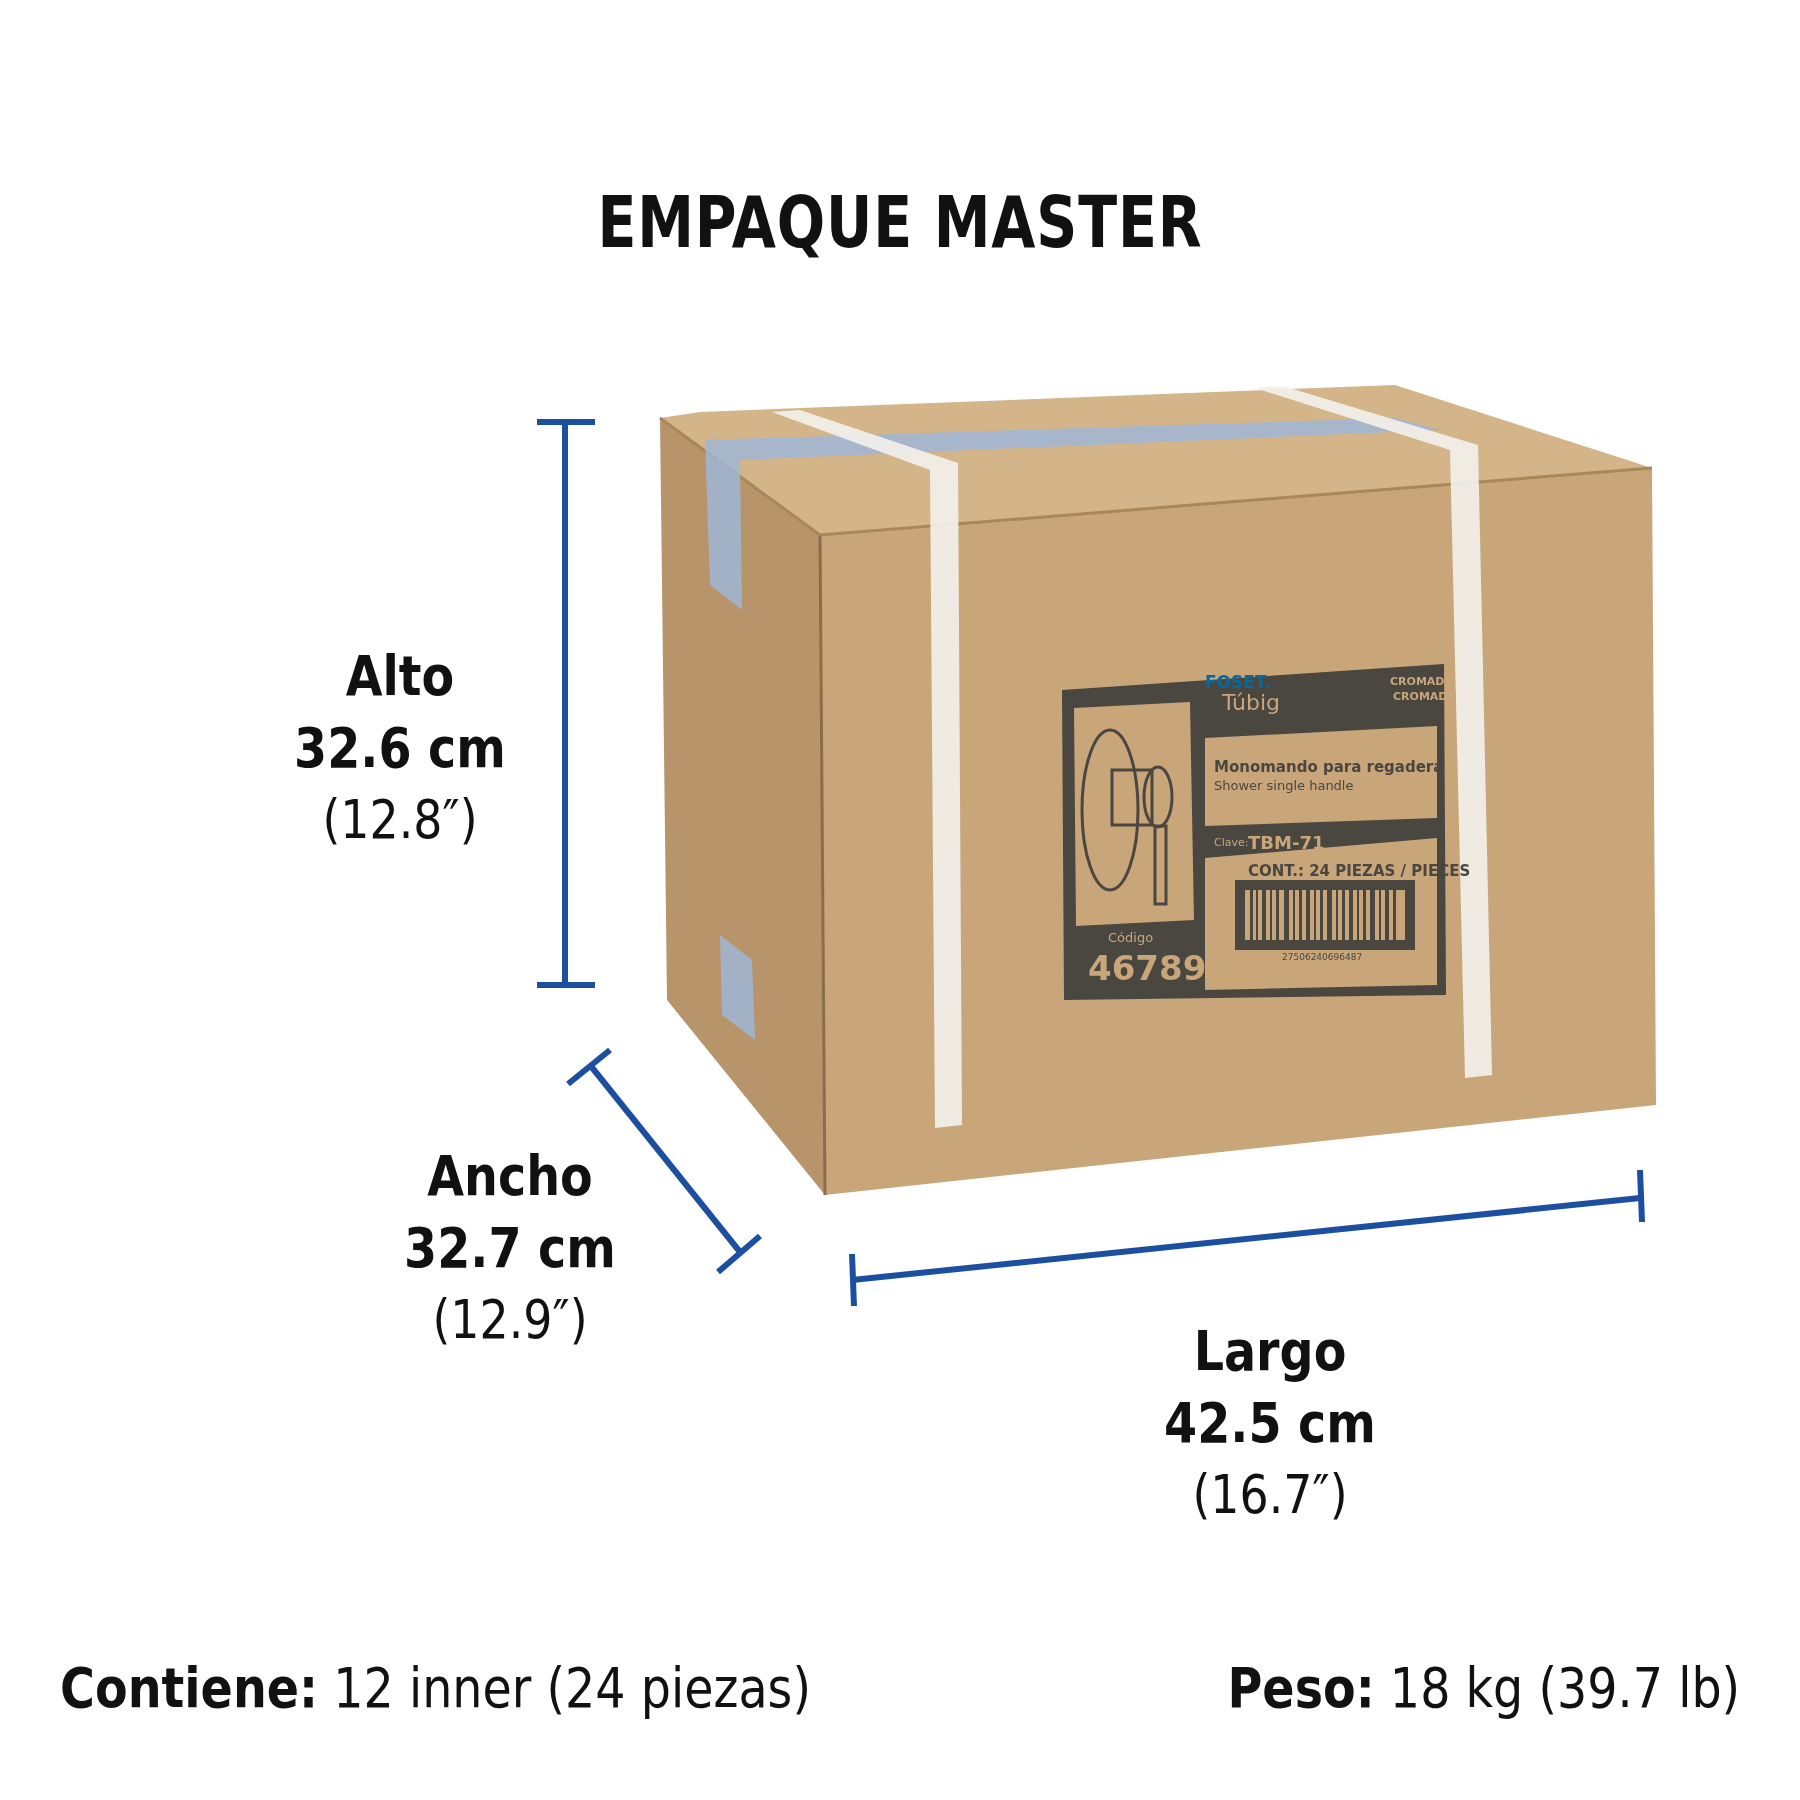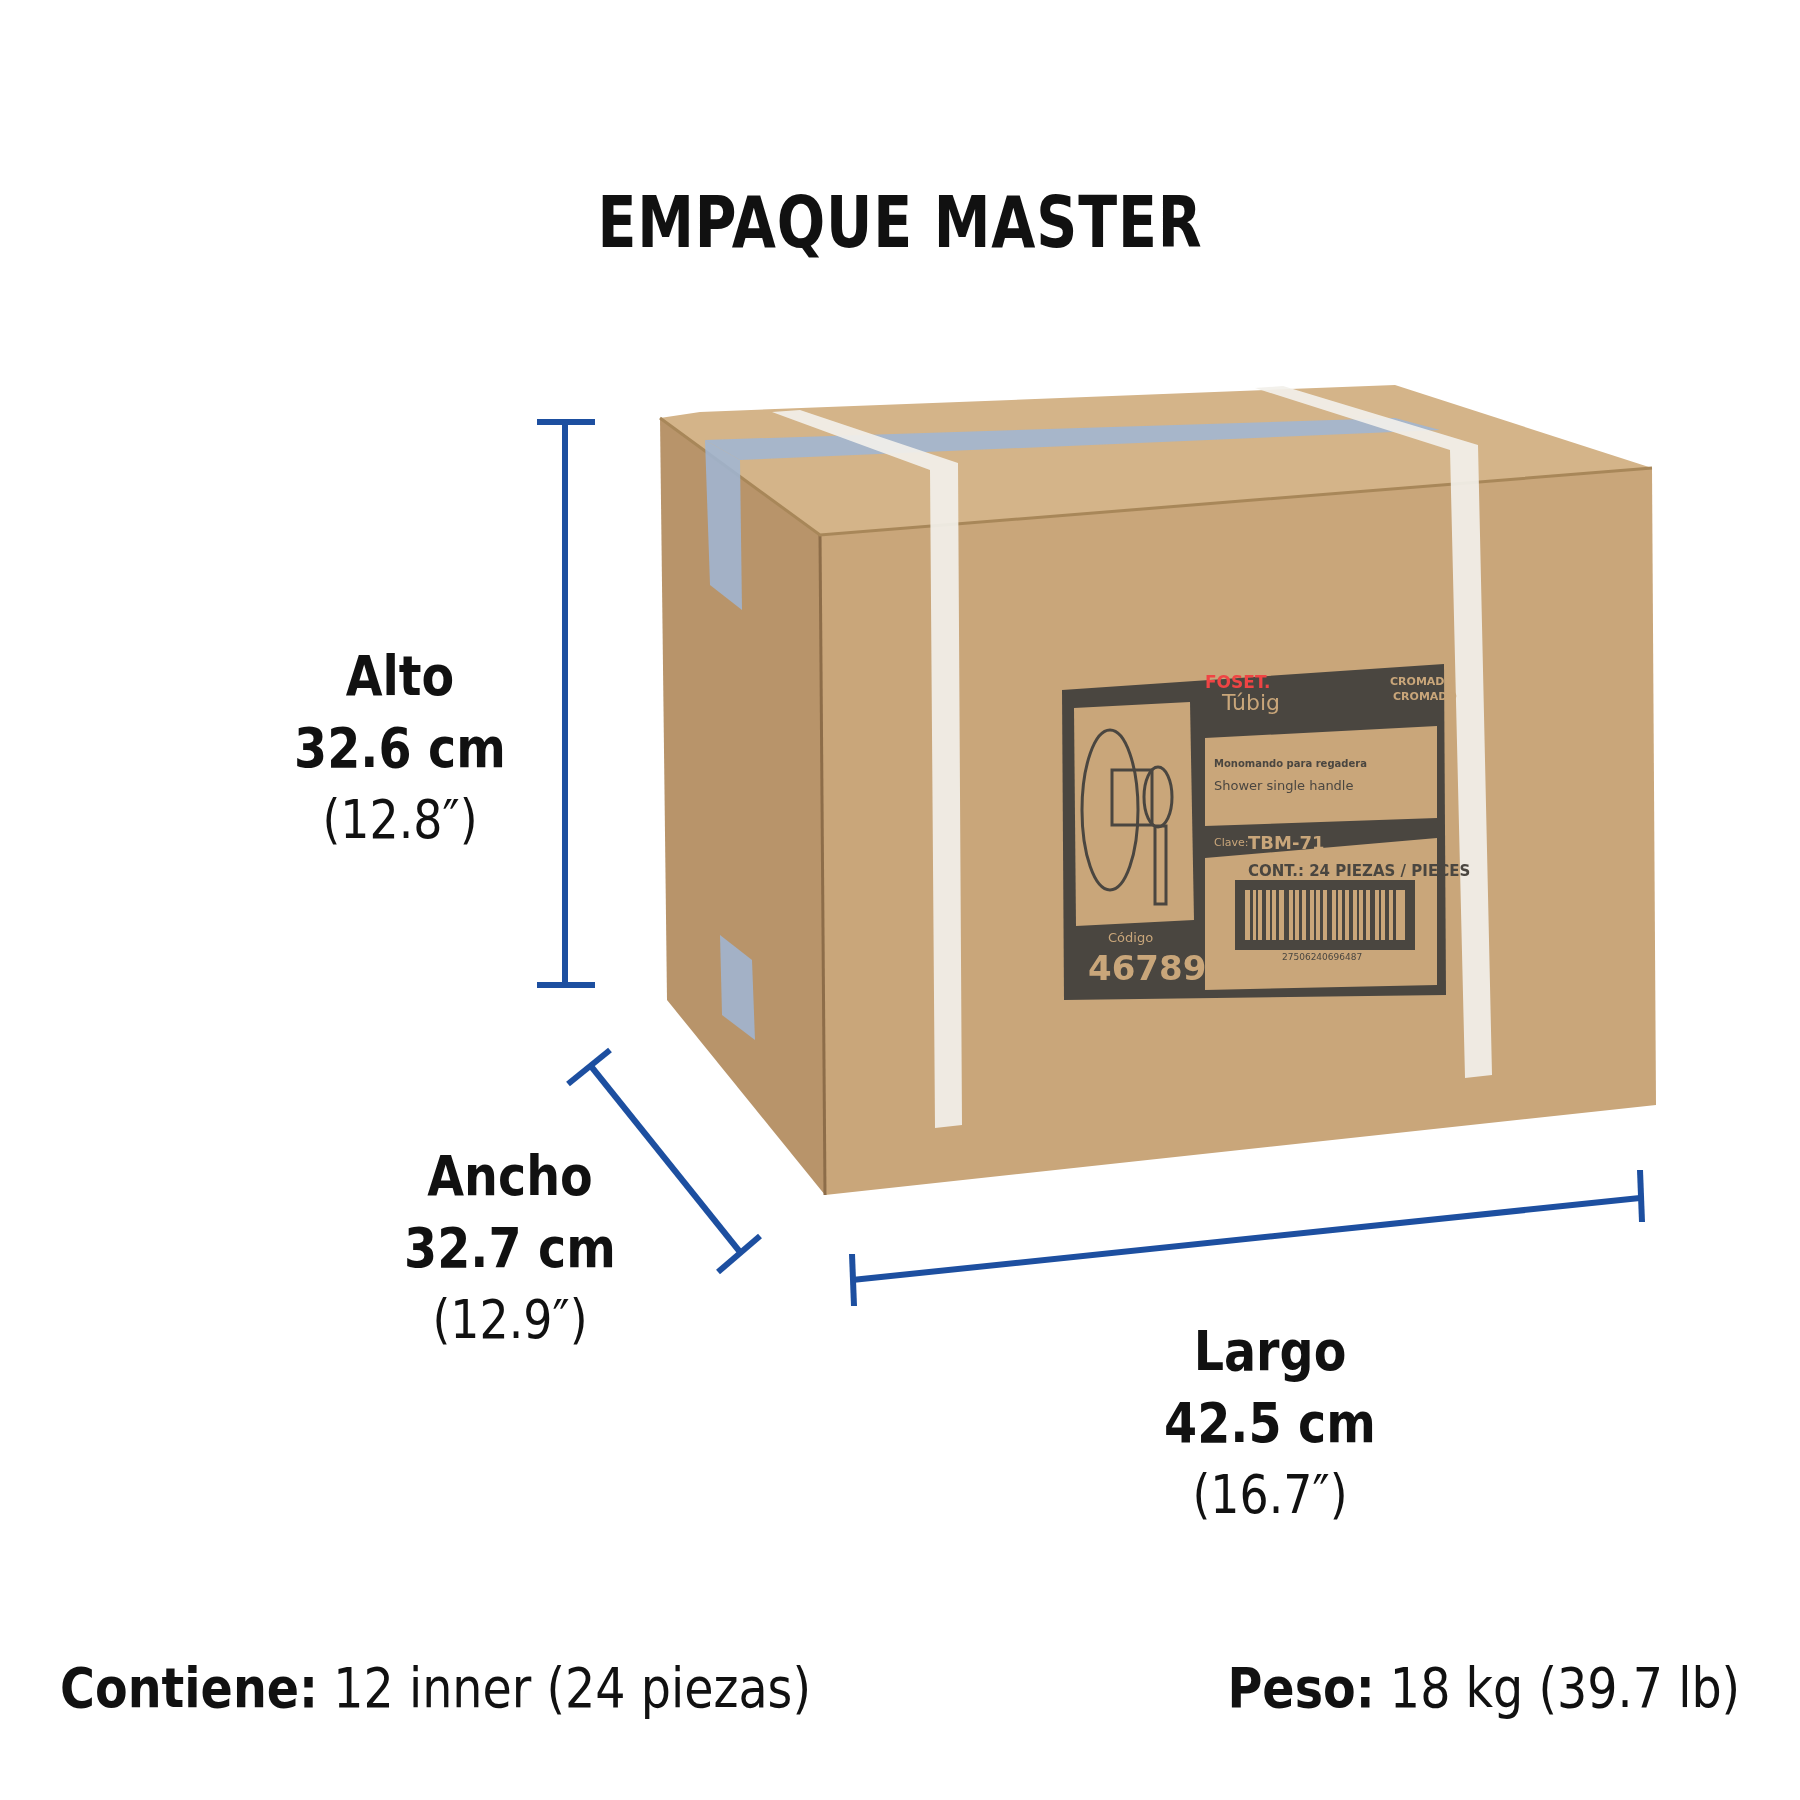--- a/index.html
+++ b/index.html
@@ -85,25 +85,25 @@
     <line x1="568" y1="1084" x2="610" y2="1050"></line>
     <line x1="718" y1="1272" x2="760" y2="1236"></line>
   </g>
   <g stroke="#1d4fa0" stroke-width="6" fill="none">
     <line x1="852" y1="1280" x2="1640" y2="1198"></line>
     <line x1="852" y1="1254" x2="854" y2="1306"></line>
     <line x1="1640" y1="1170" x2="1642" y2="1222"></line>
   </g>
 </svg>
 
-<div style="position:absolute;left:1205px;top:672px;font-weight:bold;font-size:17px;color:#ef4444;">FOSET.</div>
+<div style="position:absolute;left:1205px;top:672px;font-weight:bold;font-size:17px;color:#0369a1;">FOSET.</div>
 <div style="position:absolute;left:1222px;top:690px;font-size:22px;color:#c9a67a;">Túbig</div>
 <div style="position:absolute;left:1390px;top:675px;font-weight:bold;font-size:11px;color:#c9a67a;">CROMADO</div>
 <div style="position:absolute;left:1393px;top:690px;font-weight:bold;font-size:11px;color:#c9a67a;">CROMADO</div>
-<div style="position:absolute;left:1214px;top:758px;font-weight:bold;font-size:10px;color:#4a4640;">Monomando para regadera</div>
+<div style="position:absolute;left:1214px;top:758px;font-weight:bold;font-size:15px;color:#4a4640;">Monomando para regadera</div>
 <div style="position:absolute;left:1214px;top:778px;font-size:13px;color:#4a4640;">Shower single handle</div>
 <div style="position:absolute;left:1214px;top:836px;font-size:11px;color:#c9a67a;">Clave:</div>
 <div style="position:absolute;left:1248px;top:832px;font-weight:bold;font-size:18px;color:#c9a67a;">TBM-71</div>
 <div style="position:absolute;left:1248px;top:862px;font-weight:bold;font-size:15px;color:#4a4640;">CONT.: 24 PIEZAS / PIECES</div>
 <div style="position:absolute;left:1282px;top:952px;font-size:9px;color:#4a4640;">27506240696487</div>
 <div style="position:absolute;left:1108px;top:930px;font-size:13px;color:#c9a67a;">Código</div>
 <div style="position:absolute;left:1088px;top:948px;font-weight:bold;font-size:34px;color:#c9a67a;">46789</div>
 
 <div class="dim-label" style="left:260px;top:640px;width:280px;">
   <span class="l1">Alto</span>

